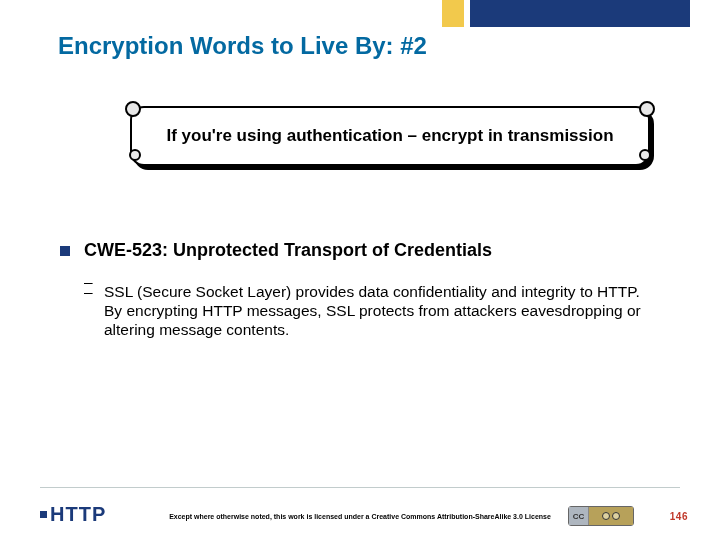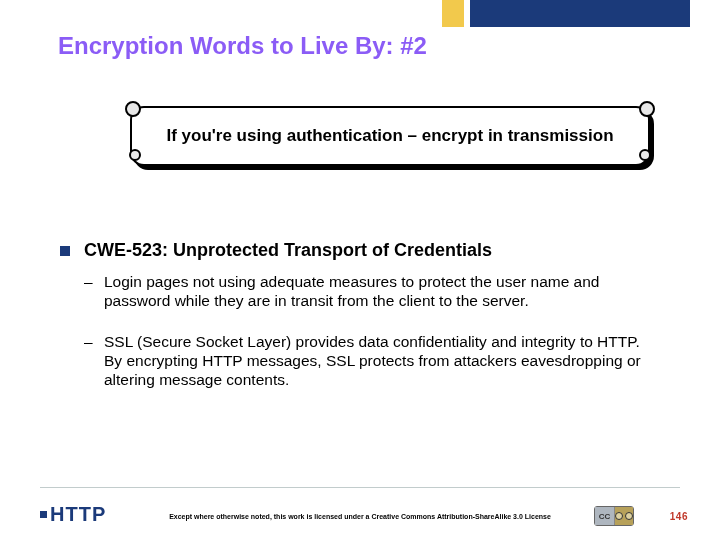--- a/index.html
+++ b/index.html
@@ -3,21 +3,21 @@
 <meta charset="utf-8">
 <style>
   * { box-sizing: border-box; margin: 0; padding: 0; }
   html, body { width: 720px; height: 540px; font-family: Arial, Helvetica, sans-serif; background: #fff; color: #000; }
   .slide { position: relative; width: 720px; height: 540px; overflow: hidden; }
 
   .accent-bar { position: absolute; top: 0; right: 30px; width: 220px; height: 27px; background: #1b3a7a; }
   .accent-gap { position: absolute; top: 0; right: 250px; width: 6px; height: 27px; background: #fff; }
   .accent-yellow { position: absolute; top: 0; right: 256px; width: 22px; height: 27px; background: #f2c94c; }
 
-  .title { position: absolute; top: 32px; left: 58px; font-size: 24px; font-weight: bold; color: #8b5cf6; }
+  .title { position: absolute; top: 32px; left: 58px; font-size: 24px; font-weight: bold; color: #0369a1; }
 
   .scroll-box-wrap { position: absolute; top: 106px; left: 98px; width: 525px; height: 70px; }
   .scroll-box { position: relative; width: 520px; height: 60px; border: 2px solid #000; border-radius: 14px; background: #fff; box-shadow: 4px 4px 0 #000; display: flex; align-items: center; justify-content: center; margin-left: 32px; }
   .scroll-box::before, .scroll-box::after {
     content: ""; position: absolute; width: 12px; height: 12px; border: 2px solid #000; border-radius: 50%; background: #e8e8e8;
   }
   .scroll-box::before { top: -7px; left: -7px; }
   .scroll-box::after  { top: -7px; right: -7px; }
   .scroll-corner-bl, .scroll-corner-br {
     position: absolute; width: 12px; height: 12px; border: 2px solid #000; border-radius: 50%; background: #e8e8e8; bottom: 3px;
@@ -32,21 +32,21 @@
   .l2 { position: relative; padding-left: 44px; font-size: 15.5px; line-height: 1.22; margin-bottom: 22px; }
   .l2 .dash { position: absolute; left: 24px; top: 0; }
 
   .footer-line { position: absolute; left: 40px; right: 40px; bottom: 52px; height: 1px; background: #9aa; opacity: .6; }
 
   .logo { position: absolute; left: 40px; bottom: 14px; font-size: 20px; font-weight: bold; letter-spacing: 1px; color: #1b3a7a; }
   .logo .sq { display: inline-block; width: 7px; height: 7px; background: #1b3a7a; vertical-align: middle; margin: 0 3px 3px 0; }
 
   .license-text { position: absolute; bottom: 20px; left: 50%; transform: translateX(-50%); font-size: 7px; font-weight: bold; white-space: nowrap; }
 
-  .cc-badge { position: absolute; right: 86px; bottom: 14px; width: 40px; height: 20px; border: 1px solid #666; border-radius: 3px; display: flex; }
+  .cc-badge { position: absolute; right: 86px; bottom: 14px; width: 66px; height: 20px; border: 1px solid #666; border-radius: 3px; display: flex; }
   .cc-left { width: 20px; background: #aeb6bf; display: flex; align-items: center; justify-content: center; font-size: 8px; font-weight: bold; color: #333; border-right: 1px solid #888; }
   .cc-right { flex: 1; background: #b7a15a; display: flex; align-items: center; justify-content: center; gap: 2px; }
   .cc-right .c { width: 8px; height: 8px; border: 1px solid #333; border-radius: 50%; background: #ddd1a0; }
 
   .page-num { position: absolute; right: 32px; bottom: 18px; font-size: 10px; color: #c0392b; font-weight: bold; letter-spacing: .5px; }
 </style>
 </head>
 <body>
 
 <div class="slide">
@@ -65,21 +65,20 @@
     </div>
   </div>
 
   <div class="body">
     <div class="l1">
       <span class="bullet-sq"></span>
       <span>CWE-523: Unprotected Transport of Credentials</span>
     </div>
     <div class="l2">
       <span class="dash">–</span>
-      <span>Login pages not using adequate measures to protect the user name and password while they are in transit from the client to the server.</span>
     </div>
     <div class="l2">
       <span class="dash">–</span>
       <span>SSL (Secure Socket Layer) provides data confidentiality and integrity to HTTP. By encrypting HTTP messages, SSL protects from attackers eavesdropping or altering message contents.</span>
     </div>
   </div>
 
   <div class="footer-line"></div>
 
   <div class="logo">

